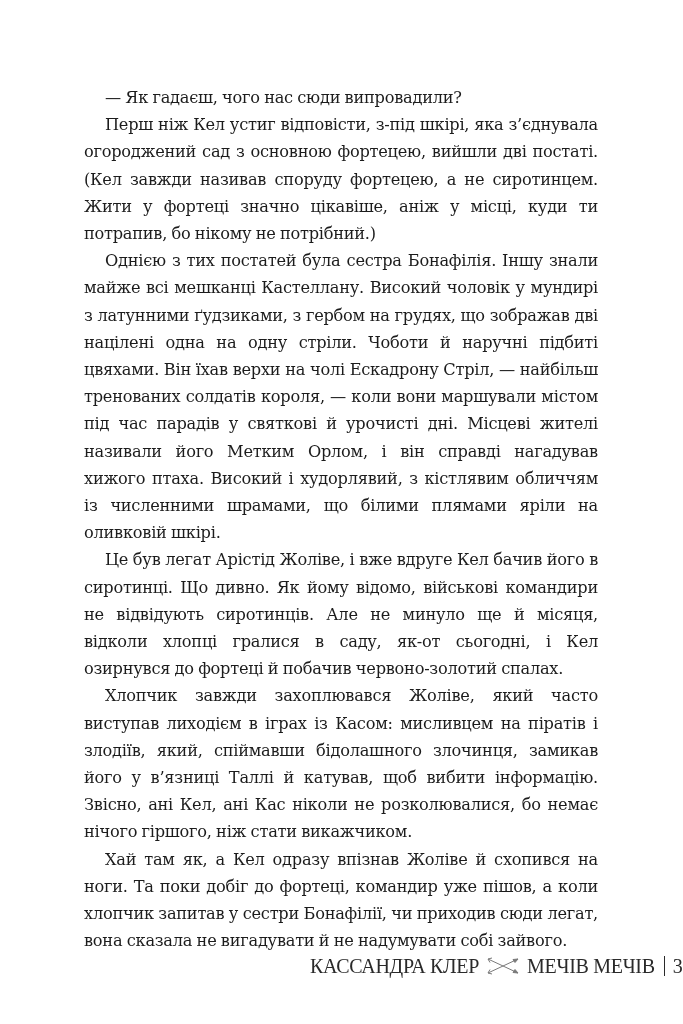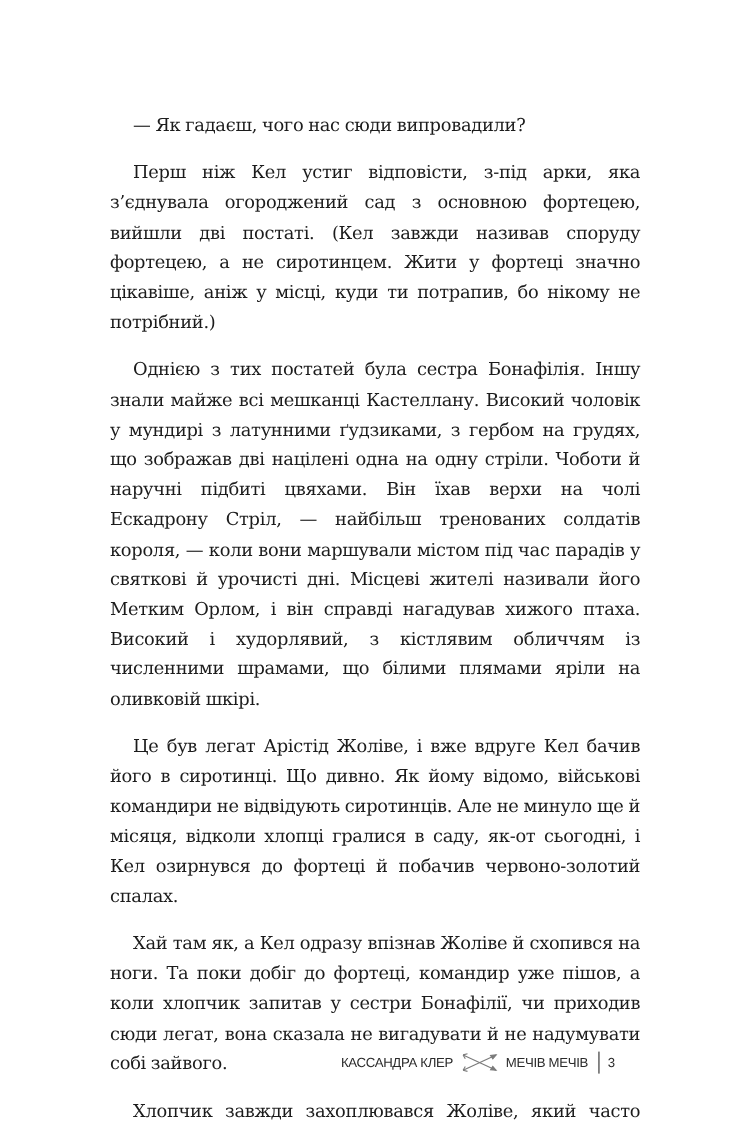--- a/index.html
+++ b/index.html
@@ -15,57 +15,57 @@
     left: 84px;
     top: 84px;
     width: 514px;
     font-family: "DejaVu Serif", "Liberation Serif", serif;
     font-size: 16.2px;
     line-height: 27.2px;
     letter-spacing: -0.25px;
     word-spacing: -0.5px;
   }
   .page-text p {
-    margin: 16px;
+    margin: 0;
     text-indent: 21px;
     text-align: justify;
     text-align-last: left;
   }
   .footer {
     position: absolute;
     top: 955px;
     left: 310px;
     height: 22px;
     display: flex;
     align-items: center;
-    font-family: Liberation Sans, sans-serif;
-    font-size: 12px;
+    font-family: Liberation Serif, serif;
+    font-size: 20px;
     color: #2a2a2a;
     letter-spacing: -0.3px;
     white-space: nowrap;
   }
   .footer .author { margin-right: 6px; }
   .footer .arrows { width: 36px; height: 20px; margin-right: 6px; display: inline-block; }
   .footer .sep {
     display: inline-block;
     width: 1px; height: 20px;
     background: #2a2a2a;
     margin: 0 8px 0 9px;
   }
 </style>
 </head>
 <body>
 
 <div class="page-text">
   <p>— Як гадаєш, чого нас сюди випровадили?</p>
-  <p>Перш ніж Кел устиг відповісти, з-під арки, яка з’єднувала огороджений сад з основною фортецею, вийшли дві постаті. (Кел завжди називав споруду фортецею, а не сиротинцем. Жити у фортеці значно цікавіше, аніж у місці, куди ти потрапив, бо нікому не потрібний.)</p>
+  <p>Перш ніж Кел устиг відповісти, з-під шкірі, яка з’єднувала огороджений сад з основною фортецею, вийшли дві постаті. (Кел завжди називав споруду фортецею, а не сиротинцем. Жити у фортеці значно цікавіше, аніж у місці, куди ти потрапив, бо нікому не потрібний.)</p>
   <p>Однією з тих постатей була сестра Бонафілія. Іншу знали майже всі мешканці Кастеллану. Високий чоловік у мундирі з латунними ґудзиками, з гербом на грудях, що зображав дві націлені одна на одну стріли. Чоботи й наручні підбиті цвяхами. Він їхав верхи на чолі Ескадрону Стріл, — найбільш тренованих солдатів короля, — коли вони маршували містом під час парадів у святкові й урочисті дні. Місцеві жителі називали його Метким Орлом, і він справді нагадував хижого птаха. Високий і худорлявий, з кістлявим обличчям із численними шрамами, що білими плямами яріли на оливковій шкірі.</p>
   <p>Це був легат Арістід Жоліве, і вже вдруге Кел бачив його в сиротинці. Що дивно. Як йому відомо, військові командири не відвідують сиротинців. Але не минуло ще й місяця, відколи хлопці гралися в саду, як-от сьогодні, і Кел озирнувся до фортеці й побачив червоно-золотий спалах.</p>
+  <p>Хлопчик завжди захоплювався Жоліве, який часто виступав лиходієм в іграх із Касом: мисливцем на піратів і злодіїв, який, спіймавши бідолашного злочинця, замикав його у в’язниці Таллі й катував, щоб вибити інформацію. Звісно, ані Кел, ані Кас ніколи не розколювалися, бо немає нічого гіршого, ніж стати викажчиком.</p>
   <p>Хай там як, а Кел одразу впізнав Жоліве й схопився на ноги. Та поки добіг до фортеці, командир уже пішов, а коли хлопчик запитав у сестри Бонафілії, чи приходив сюди легат, вона сказала не вигадувати й не надумувати собі зайвого.</p>
-  <p>Хлопчик завжди захоплювався Жоліве, який часто виступав лиходієм в іграх із Касом: мисливцем на піратів і злодіїв, який, спіймавши бідолашного злочинця, замикав його у в’язниці Таллі й катував, щоб вибити інформацію. Звісно, ані Кел, ані Кас ніколи не розколювалися, бо немає нічого гіршого, ніж стати викажчиком.</p>
 </div>
 
 <div class="footer">
   <span class="author">КАССАНДРА КЛЕР</span>
   <span class="arrows">
     <svg width="36" height="20" viewBox="0 0 36 20">
       <g stroke="#7a7a7a" stroke-width="1" fill="#7a7a7a">
         <line x1="3" y1="3" x2="33" y2="17"></line>
         <line x1="3" y1="17" x2="33" y2="3"></line>
         <polygon points="33,17 28,16.5 30,13.5"></polygon>

